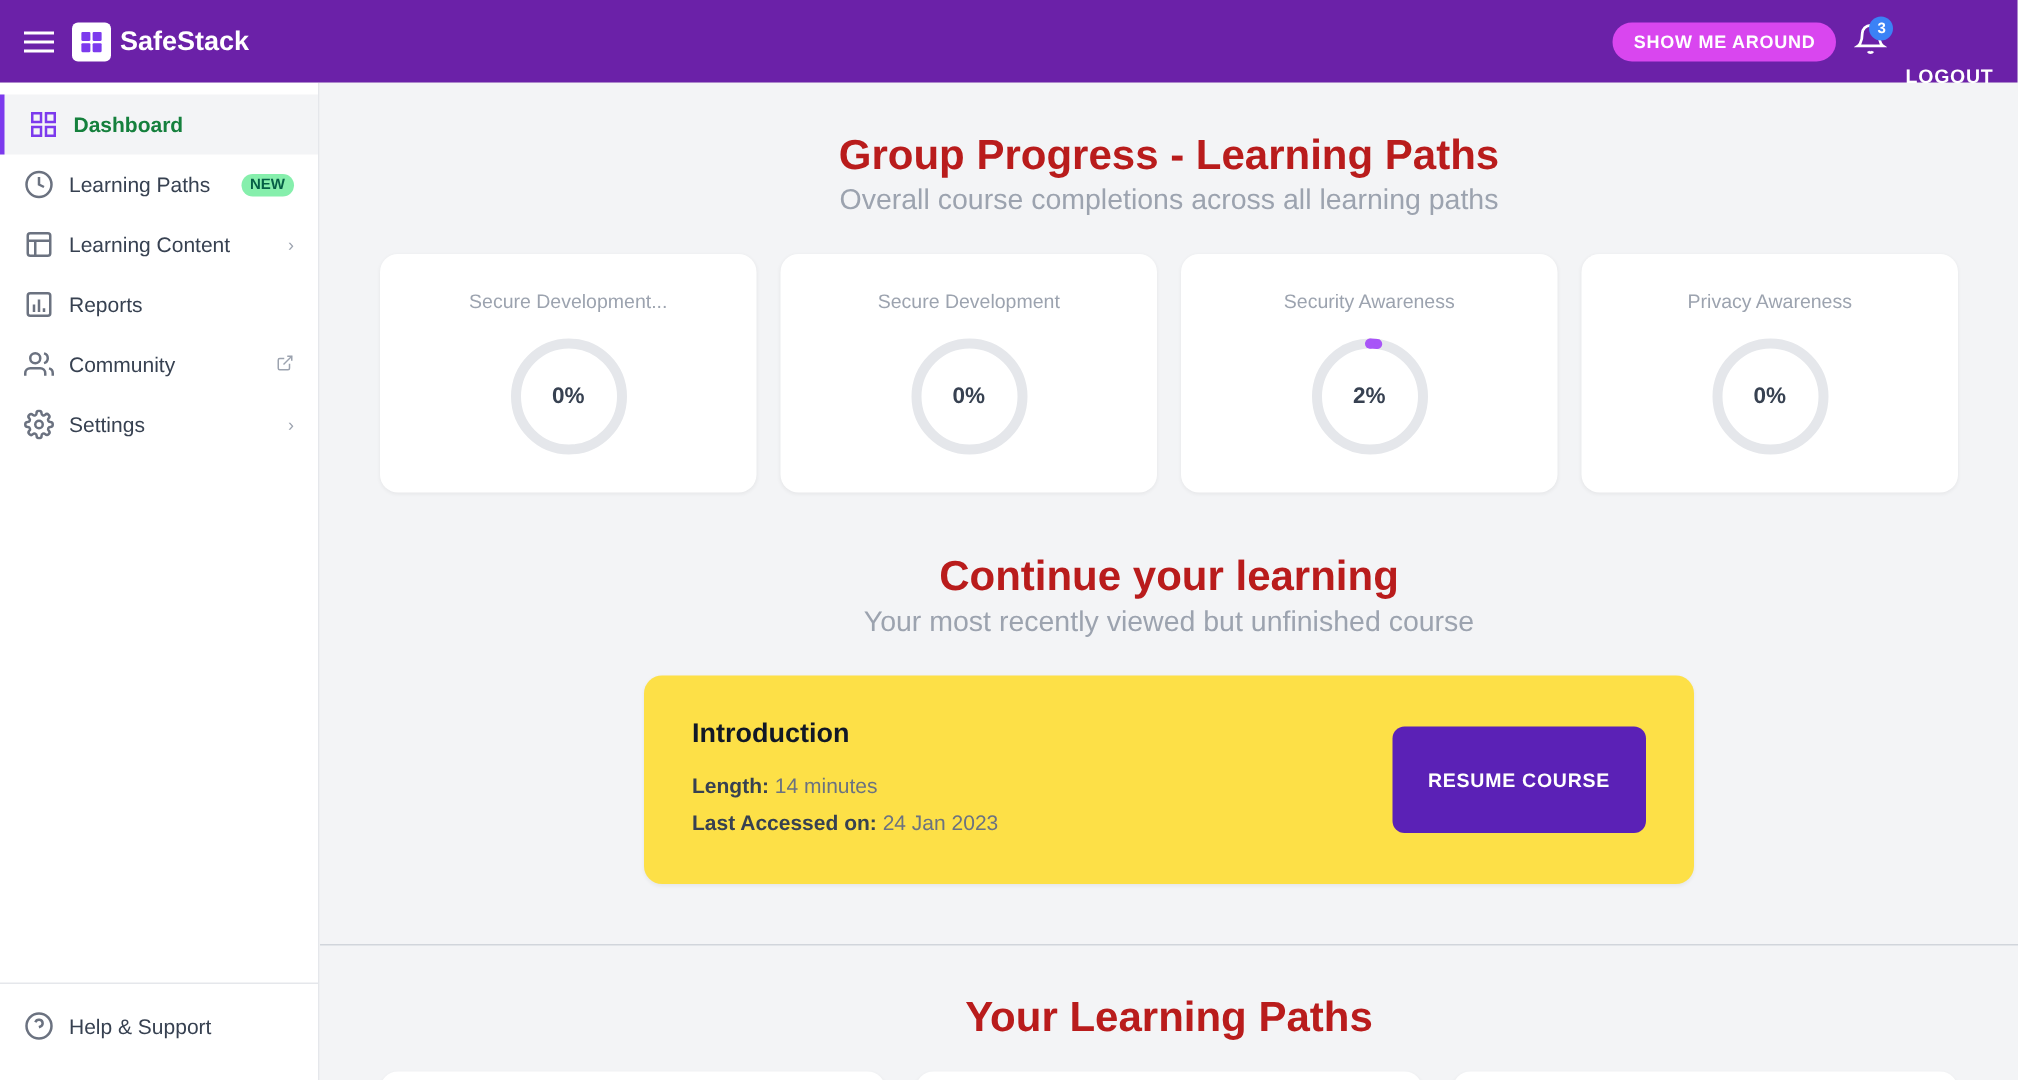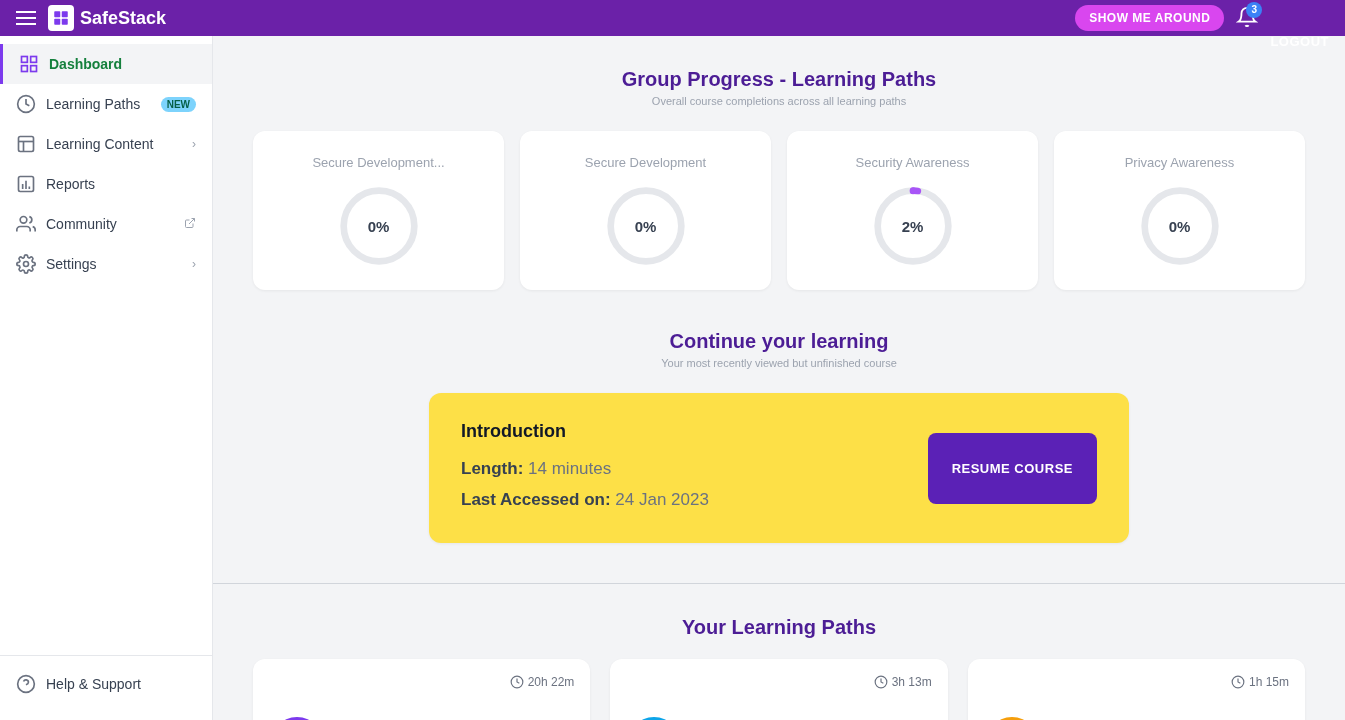--- a/index.html
+++ b/index.html
@@ -1,21 +1,21 @@
 <!DOCTYPE html>
 <html><head>
   <meta charset="utf-8">
   <style>
     * { margin: 0; padding: 0; box-sizing: border-box; }
     body { font-family: -apple-system, BlinkMacSystemFont, 'Segoe UI', sans-serif; background: #f0f0f0; display: flex; flex-direction: column; height: 720px; overflow: hidden; }
 
     
     .topbar {
       background: #6b21a8;
-      height: 36px;
+      height: 55px;
       display: flex;
       align-items: center;
       justify-content: space-between;
       padding: 0 16px;
       flex-shrink: 0;
       z-index: 10;
     }
     .topbar-left { display: flex; align-items: center; gap: 12px; }
     .hamburger-icon { display: flex; flex-direction: column; gap: 4px; cursor: pointer; }
     .hamburger-icon span { display: block; width: 20px; height: 2px; background: white; }
@@ -95,21 +95,21 @@
     .sidebar-item.active {
       background: #f3f4f6;
       font-weight: 600;
       color: #15803d;
       border-left: 3px solid #7c3aed;
     }
     .sidebar-item .icon { width: 20px; height: 20px; flex-shrink: 0; color: #6b7280; }
     .sidebar-item.active .icon { color: #7c3aed; }
     .sidebar-item-label { flex: 1; }
     .new-badge {
-      background: #7dd3fc;
+      background: #86efac;
       color: #065f46;
       font-size: 10px;
       font-weight: 700;
       padding: 2px 6px;
       border-radius: 10px;
       text-transform: uppercase;
     }
     .chevron-right { color: #9ca3af; font-size: 12px; }
     .external-link-icon { color: #9ca3af; font-size: 12px; }
     .sidebar-bottom { padding: 8px 0 16px; border-top: 1px solid #e5e7eb; }
@@ -118,28 +118,28 @@
     .content-area {
       flex: 1;
       overflow-y: auto;
       background: #f3f4f6;
       padding: 32px 40px;
     }
 
     
     .section-title {
       text-align: center;
-      font-size: 20px;
+      font-size: 28px;
       font-weight: 700;
-      color: #4c1d95;
+      color: #b91c1c;
       margin-bottom: 4px;
     }
     .section-subtitle {
       text-align: center;
-      font-size: 11px;
+      font-size: 19px;
       color: #9ca3af;
       margin-bottom: 24px;
     }
 
     .progress-cards {
       display: grid;
       grid-template-columns: repeat(4, 1fr);
       gap: 16px;
       margin-bottom: 40px;
     }
@@ -186,21 +186,21 @@
       max-width: 700px;
       margin: 0 auto;
       box-shadow: 0 1px 3px rgba(0,0,0,0.06);
     }
     .resume-card-info h3 {
       font-size: 18px;
       font-weight: 600;
       color: #111827;
       margin-bottom: 12px;
     }
-    .resume-card-meta { font-size: 17px; color: #6b7280; line-height: 1.8; }
+    .resume-card-meta { font-size: 14px; color: #6b7280; line-height: 1.8; }
     .resume-card-meta strong { color: #374151; }
     .resume-course-btn {
       background: #5b21b6;
       color: white;
       border: none;
       padding: 28px 24px;
       border-radius: 8px;
       font-size: 13px;
       font-weight: 700;
       cursor: pointer;

